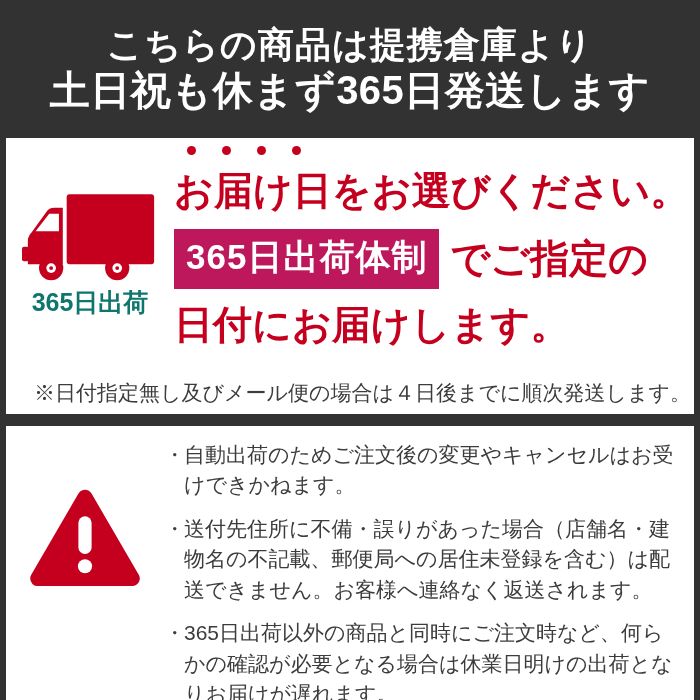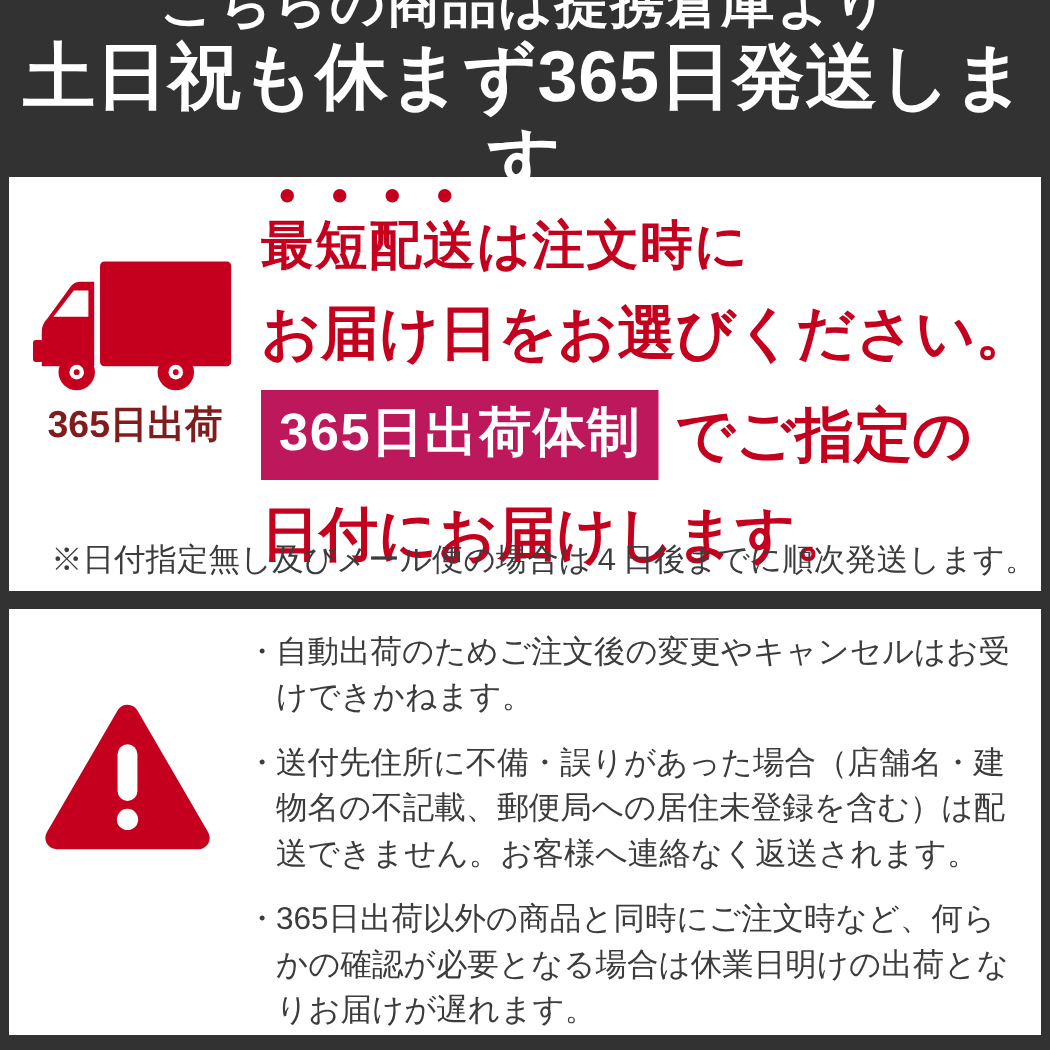--- a/index.html
+++ b/index.html
@@ -5,35 +5,35 @@
   html,body{margin:0;padding:0;}
   body{
     width:700px;height:700px;overflow:hidden;
     background:#323232;
     font-family:"Liberation Sans", sans-serif;
   }
   .frame{width:700px;height:700px;background:#323232;display:flex;flex-direction:column;box-sizing:border-box;}
 
   
   .top-banner{
-    height:118px;flex:none;display:flex;flex-direction:column;
+    height:138px;flex:none;display:flex;flex-direction:column;
     align-items:center;justify-content:center;
     color:#ffffff;font-weight:700;text-align:center;
   }
   .tb1{font-size:36px;line-height:1.18;letter-spacing:1px;}
-  .tb2{font-size:48px;line-height:1.18;letter-spacing:0.5px;}
+  .tb2{font-size:40px;line-height:1.18;letter-spacing:0.5px;}
 
   
   .panel{background:#ffffff;margin:0 6px;box-sizing:border-box;}
 
   
   .middle{height:276px;flex:none;position:relative;display:flex;}
   .truck-col{width:168px;flex:none;display:flex;flex-direction:column;align-items:center;padding-top:52px;}
   .truck-col svg{width:136px;height:94px;display:block;}
-  .truck-label{font-size:25px;font-weight:700;color:#7f1d1d;margin-top:2px;white-space:nowrap;}
+  .truck-label{font-size:25px;font-weight:700;color:#0f766e;margin-top:2px;white-space:nowrap;}
   .mid-content{flex:1;padding-top:8px;}
   .dots{display:flex;gap:26px;padding-left:13px;height:10px;}
   .dots i{width:9px;height:9px;border-radius:50%;background:#c5001e;}
   .red-text{color:#c5001e;font-weight:700;white-space:nowrap;}
   .rl1{font-size:35px;margin-top:4px;letter-spacing:1px;}
   .rl2{font-size:39px;margin-top:8px;letter-spacing:0;}
   .box-line{display:flex;align-items:center;margin-top:11px;}
   .red-box{background:#be185d;color:#ffffff;font-size:35px;font-weight:700;
            padding:5px 12px 8px 12px;letter-spacing:1px;white-space:nowrap;}
   .suffix{font-size:39px;margin-left:11px;}
@@ -77,21 +77,20 @@
       </svg>
       <div class="truck-label">365日出荷</div>
     </div>
     <div class="mid-content">
       <div class="dots">
           <i></i>
           <i></i>
           <i></i>
           <i></i>
         </div>
-      <div class="red-text rl1">最短配送は注文時に</div>
       <div class="red-text rl2">お届け日をお選びください。</div>
       <div class="box-line">
         <span class="red-box">365日出荷体制</span>
         <span class="red-text suffix">でご指定の</span>
       </div>
       <div class="red-text rl4">日付にお届けします。</div>
     </div>
     <div class="note">※日付指定無し及びメール便の場合は４日後までに順次発送します。</div>
   </section>
 

